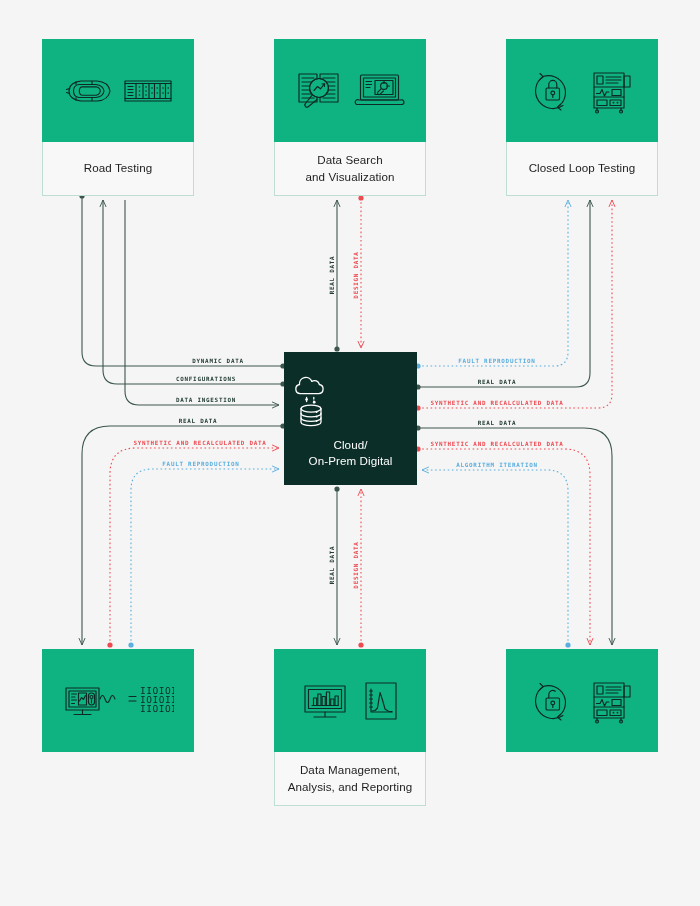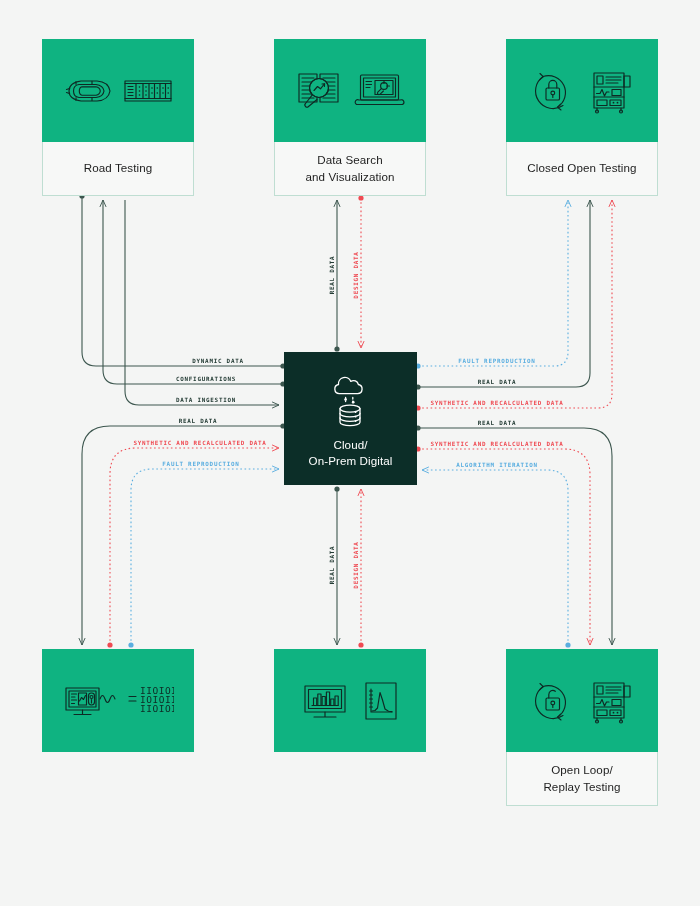--- a/index.html
+++ b/index.html
@@ -53,21 +53,20 @@
   
   #hub {
     position: absolute;
     left: 284px;
     top: 352px;
     width: 133px;
     height: 133px;
     background: #0c2e28;
     display: flex;
     flex-direction: column;
-    align-items: center;
     justify-content: flex-start;
     box-sizing: border-box;
     padding-top: 18px;
   }
   #hub .hub-text {
     margin-top: 9px;
     color: #ffffff;
     font-size: 11.6px;
     line-height: 1.4;
     text-align: center;
@@ -344,21 +343,21 @@
           <circle cx="27.5" cy="34.7" r="0.9" fill="#0e2a24" stroke="none"></circle>
           <circle cx="31.5" cy="34.7" r="0.9" fill="#0e2a24" stroke="none"></circle>
           <path d="M11,40 L11,43 M35,40 L35,43"></path>
           <circle cx="11" cy="43.5" r="1.5"></circle>
           <circle cx="35" cy="43.5" r="1.5"></circle>
         </g>
       </svg>
     </div>
     <div class="card-label">
       <div>
-        <div>Closed Open Testing</div>
+        <div>Closed Loop Testing</div>
       </div>
     </div>
   </div>
 
   <div class="card" style="left:42px; top:649px;">
     <div class="card-img">
       <svg width="56" height="46" viewBox="0 0 56 46">
         <g fill="none" stroke="#0e2a24" stroke-width="1.15" stroke-linecap="round" stroke-linejoin="round">
           <rect x="3" y="10" width="33" height="22"></rect>
           <rect x="6" y="13" width="27" height="16"></rect>
@@ -400,20 +399,26 @@
         </g>
       </svg>
       <svg width="40" height="46" viewBox="0 0 40 46">
         <g fill="none" stroke="#0e2a24" stroke-width="1.15" stroke-linecap="round" stroke-linejoin="round">
           <rect x="5" y="5" width="30" height="36"></rect>
           <path d="M10,34 L10,11 M10,34 L31,34"></path>
           <path d="M8.5,13 L11.5,13 M8.5,17 L11.5,17 M8.5,21 L11.5,21 M8.5,25 L11.5,25 M8.5,29 L11.5,29"></path>
           <path d="M11,33 L14,32.5 L16.5,30 L19,14.5 L21.5,22 L24,31 L27.5,33.2 L31,33.6"></path>
         </g>
       </svg>
+    </div>
+    <div class="card-label">
+      <div>
+        <div>Data Management,</div>
+        <div>Analysis, and Reporting</div>
+      </div>
     </div>
   </div>
 
   <div class="card" style="left:506px; top:649px;">
     <div class="card-img">
       <svg width="48" height="46" viewBox="0 0 48 46">
         <g fill="none" stroke="#0e2a24" stroke-width="1.15" stroke-linecap="round" stroke-linejoin="round">
           <path d="M14,8.5 a17,17 0 0 1 14.5,30.5"></path>
           <path d="M34,37.5 a17,17 0 0 1 -19.8,-29"></path>
           <path d="M11,5.5 L14.2,8.7 L10.8,11.6"></path>
@@ -436,21 +441,15 @@
           <rect x="11" y="32" width="10" height="5.5"></rect>
           <rect x="24" y="32" width="11" height="5.5"></rect>
           <circle cx="27.5" cy="34.7" r="0.9" fill="#0e2a24" stroke="none"></circle>
           <circle cx="31.5" cy="34.7" r="0.9" fill="#0e2a24" stroke="none"></circle>
           <path d="M11,40 L11,43 M35,40 L35,43"></path>
           <circle cx="11" cy="43.5" r="1.5"></circle>
           <circle cx="35" cy="43.5" r="1.5"></circle>
         </g>
       </svg>
     </div>
-    <div class="card-label">
-      <div>
-        <div>Open Loop/</div>
-        <div>Replay Testing</div>
-      </div>
-    </div>
   </div>
 
 </div>
 
 </body></html>

